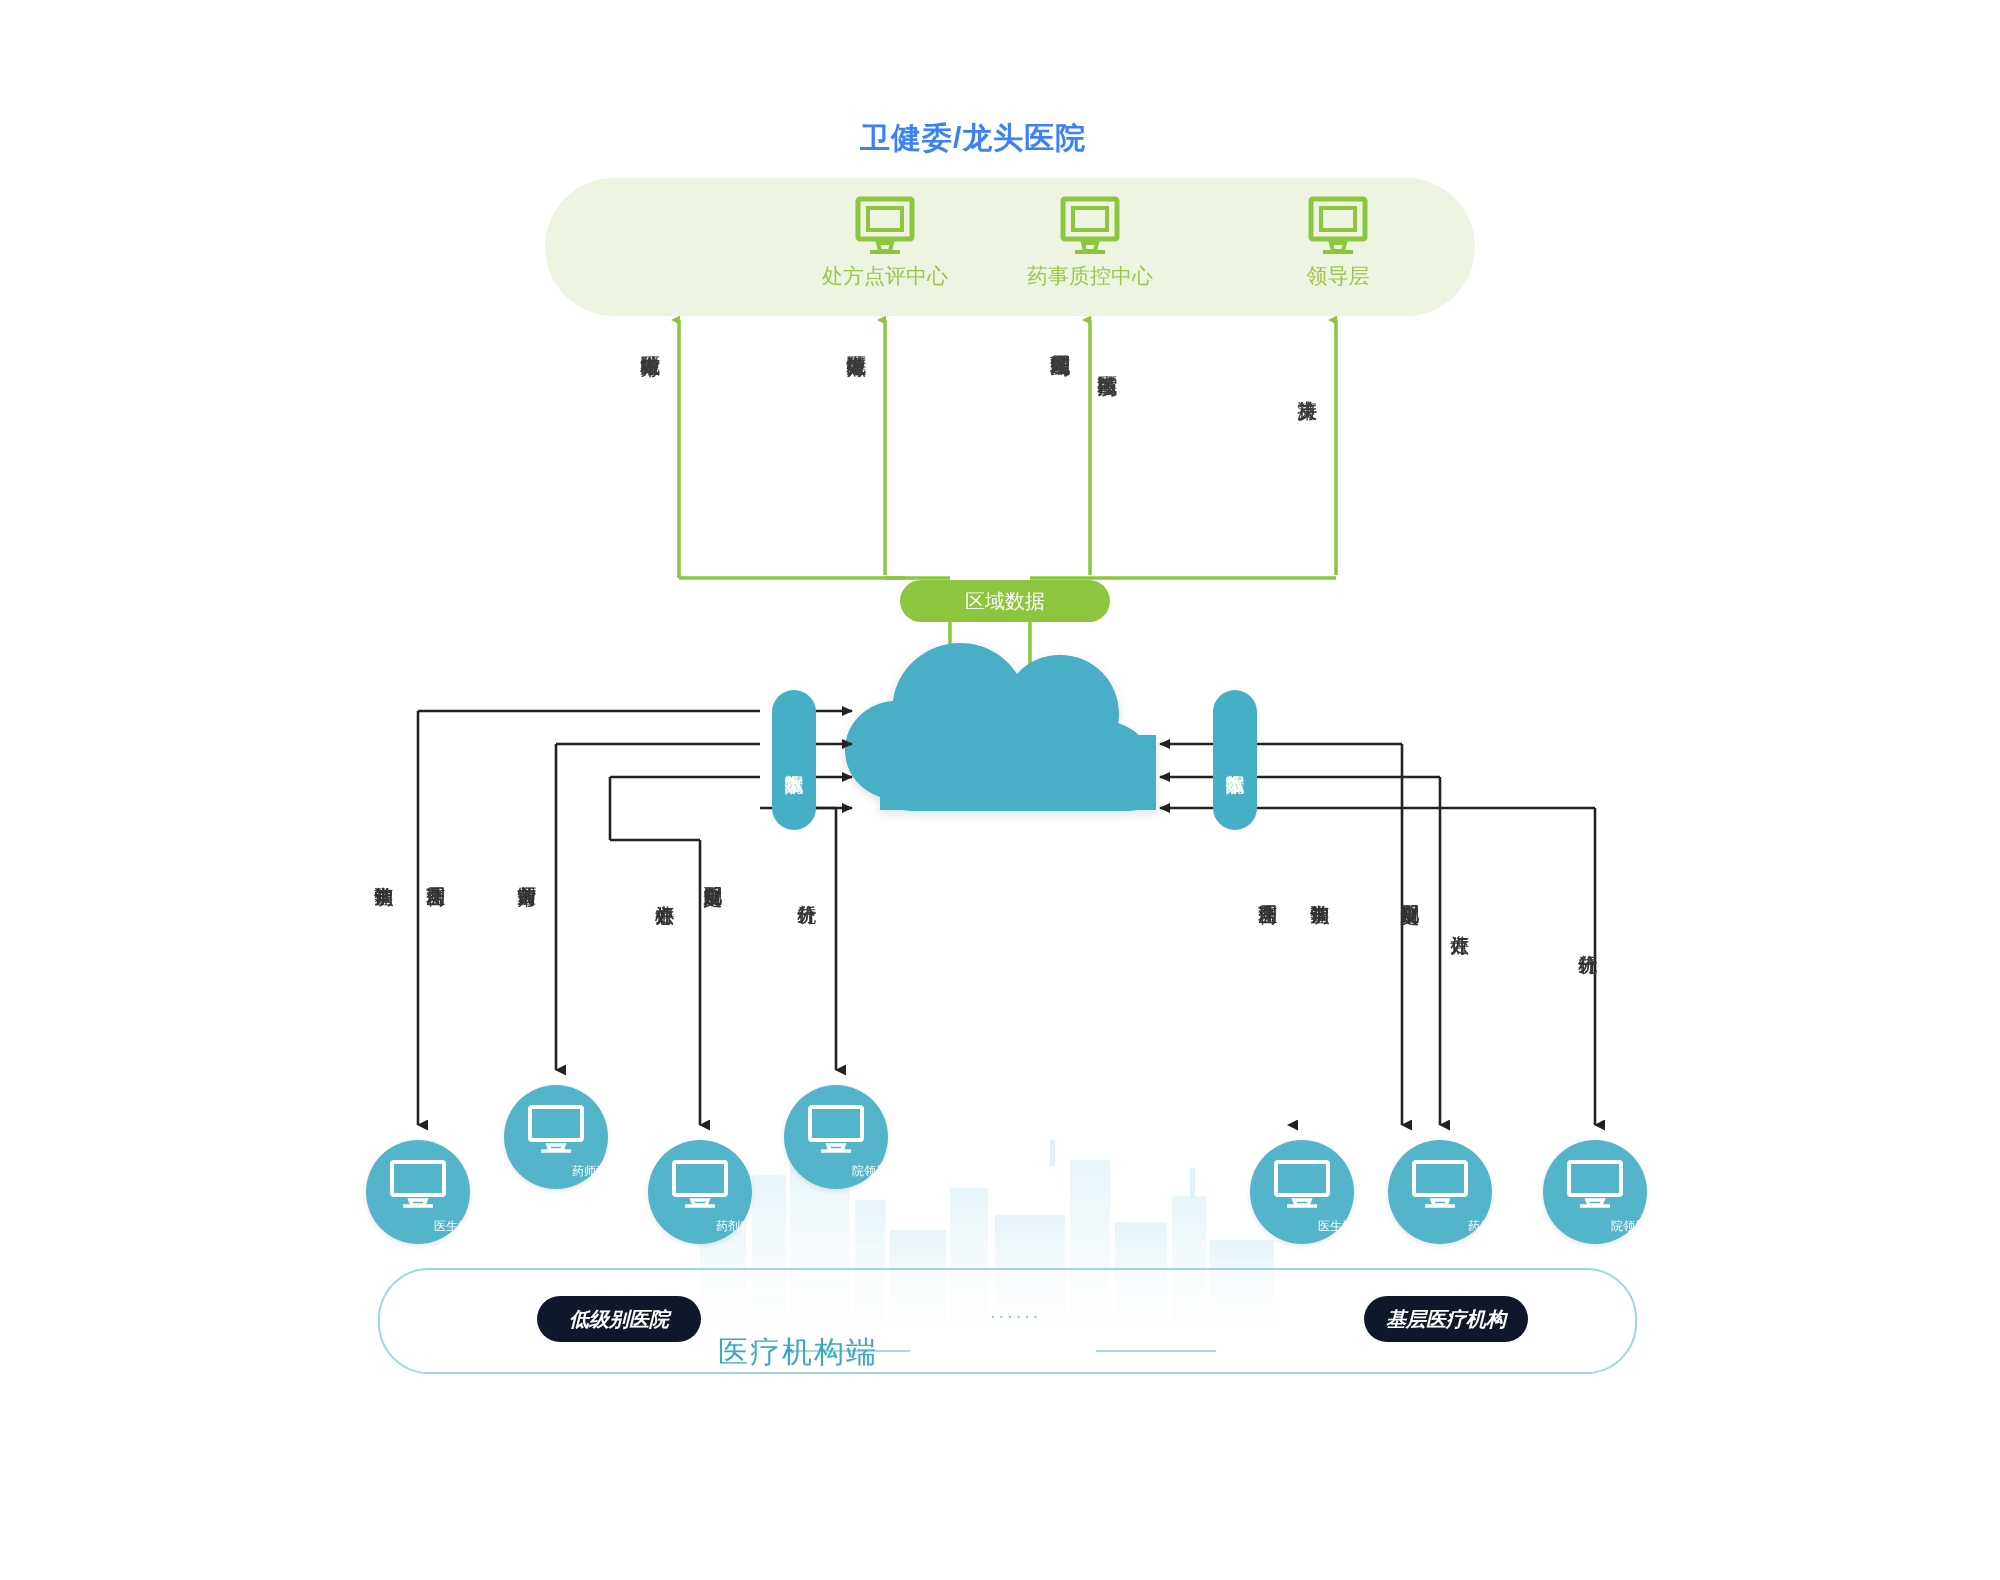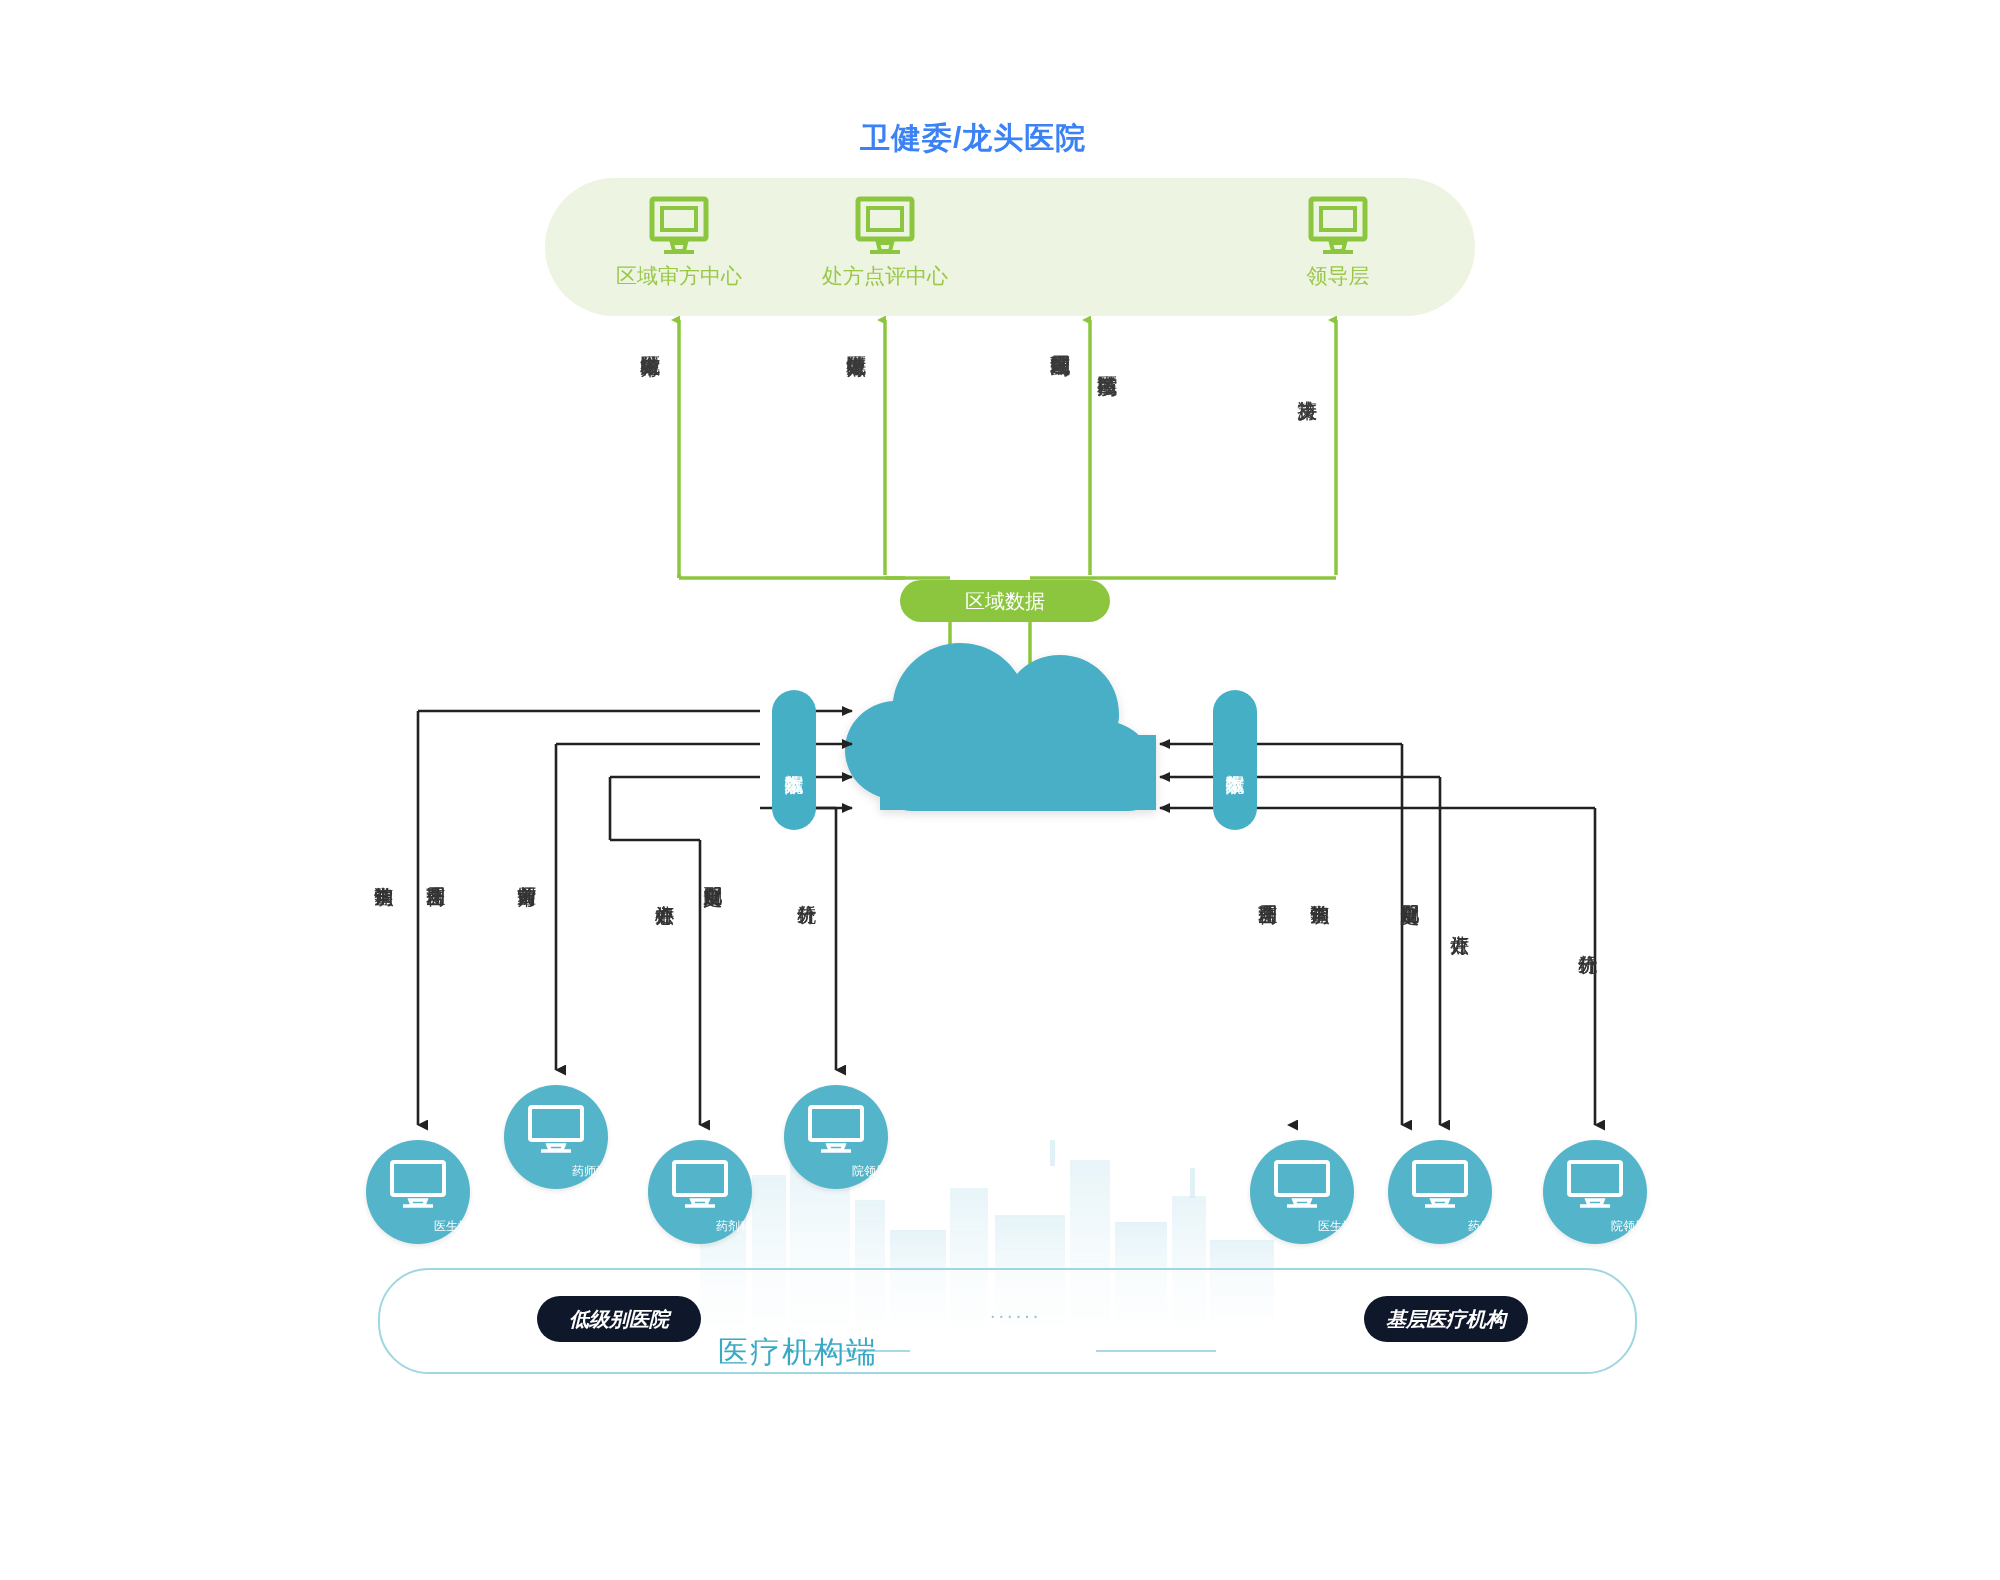--- a/index.html
+++ b/index.html
@@ -120,40 +120,40 @@
     </g>
 
     <g stroke="#8cc63e" stroke-width="3.5" fill="none">
       <path d="M679 578 L679 600" stroke-opacity="0"></path>
     </g>
   </svg>
 
   <div class="top-title">卫健委/龙头医院</div>
   <div class="green-band"></div>
 
-  <div class="gnode" style="left:594px;top:196px;">
-    <svg width="62" height="58" viewBox="0 0 62 58">
-      <rect x="4" y="3" width="54" height="40" rx="2" fill="none" stroke="#8cc63e" stroke-width="5"></rect>
-      <rect x="14" y="12" width="34" height="22" fill="none" stroke="#8cc63e" stroke-width="4"></rect>
-      <path d="M24 47 L26 55 L36 55 L38 47 Z" fill="none" stroke="#8cc63e" stroke-width="4"></path>
-      <line x1="16" y1="56" x2="46" y2="56" stroke="#8cc63e" stroke-width="4"></line>
-    </svg>
-    <div class="glabel">区域审方中心</div>
-  </div>
 
   <div class="gnode" style="left:800px;top:196px;">
     <svg width="62" height="58" viewBox="0 0 62 58">
       <rect x="4" y="3" width="54" height="40" rx="2" fill="none" stroke="#8cc63e" stroke-width="5"></rect>
       <rect x="14" y="12" width="34" height="22" fill="none" stroke="#8cc63e" stroke-width="4"></rect>
       <path d="M24 47 L26 55 L36 55 L38 47 Z" fill="none" stroke="#8cc63e" stroke-width="4"></path>
       <line x1="16" y1="56" x2="46" y2="56" stroke="#8cc63e" stroke-width="4"></line>
     </svg>
     <div class="glabel">处方点评中心</div>
   </div>
 
+  <div class="gnode" style="left:1005px;top:196px;">
+    <svg width="62" height="58" viewBox="0 0 62 58">
+      <rect x="4" y="3" width="54" height="40" rx="2" fill="none" stroke="#8cc63e" stroke-width="5"></rect>
+      <rect x="14" y="12" width="34" height="22" fill="none" stroke="#8cc63e" stroke-width="4"></rect>
+      <path d="M24 47 L26 55 L36 55 L38 47 Z" fill="none" stroke="#8cc63e" stroke-width="4"></path>
+      <line x1="16" y1="56" x2="46" y2="56" stroke="#8cc63e" stroke-width="4"></line>
+    </svg>
+    <div class="glabel">药事质控中心</div>
+  </div>
 
   <div class="gnode" style="left:1253px;top:196px;">
     <svg width="62" height="58" viewBox="0 0 62 58">
       <rect x="4" y="3" width="54" height="40" rx="2" fill="none" stroke="#8cc63e" stroke-width="5"></rect>
       <rect x="14" y="12" width="34" height="22" fill="none" stroke="#8cc63e" stroke-width="4"></rect>
       <path d="M24 47 L26 55 L36 55 L38 47 Z" fill="none" stroke="#8cc63e" stroke-width="4"></path>
       <line x1="16" y1="56" x2="46" y2="56" stroke="#8cc63e" stroke-width="4"></line>
     </svg>
     <div class="glabel">领导层</div>
   </div>

